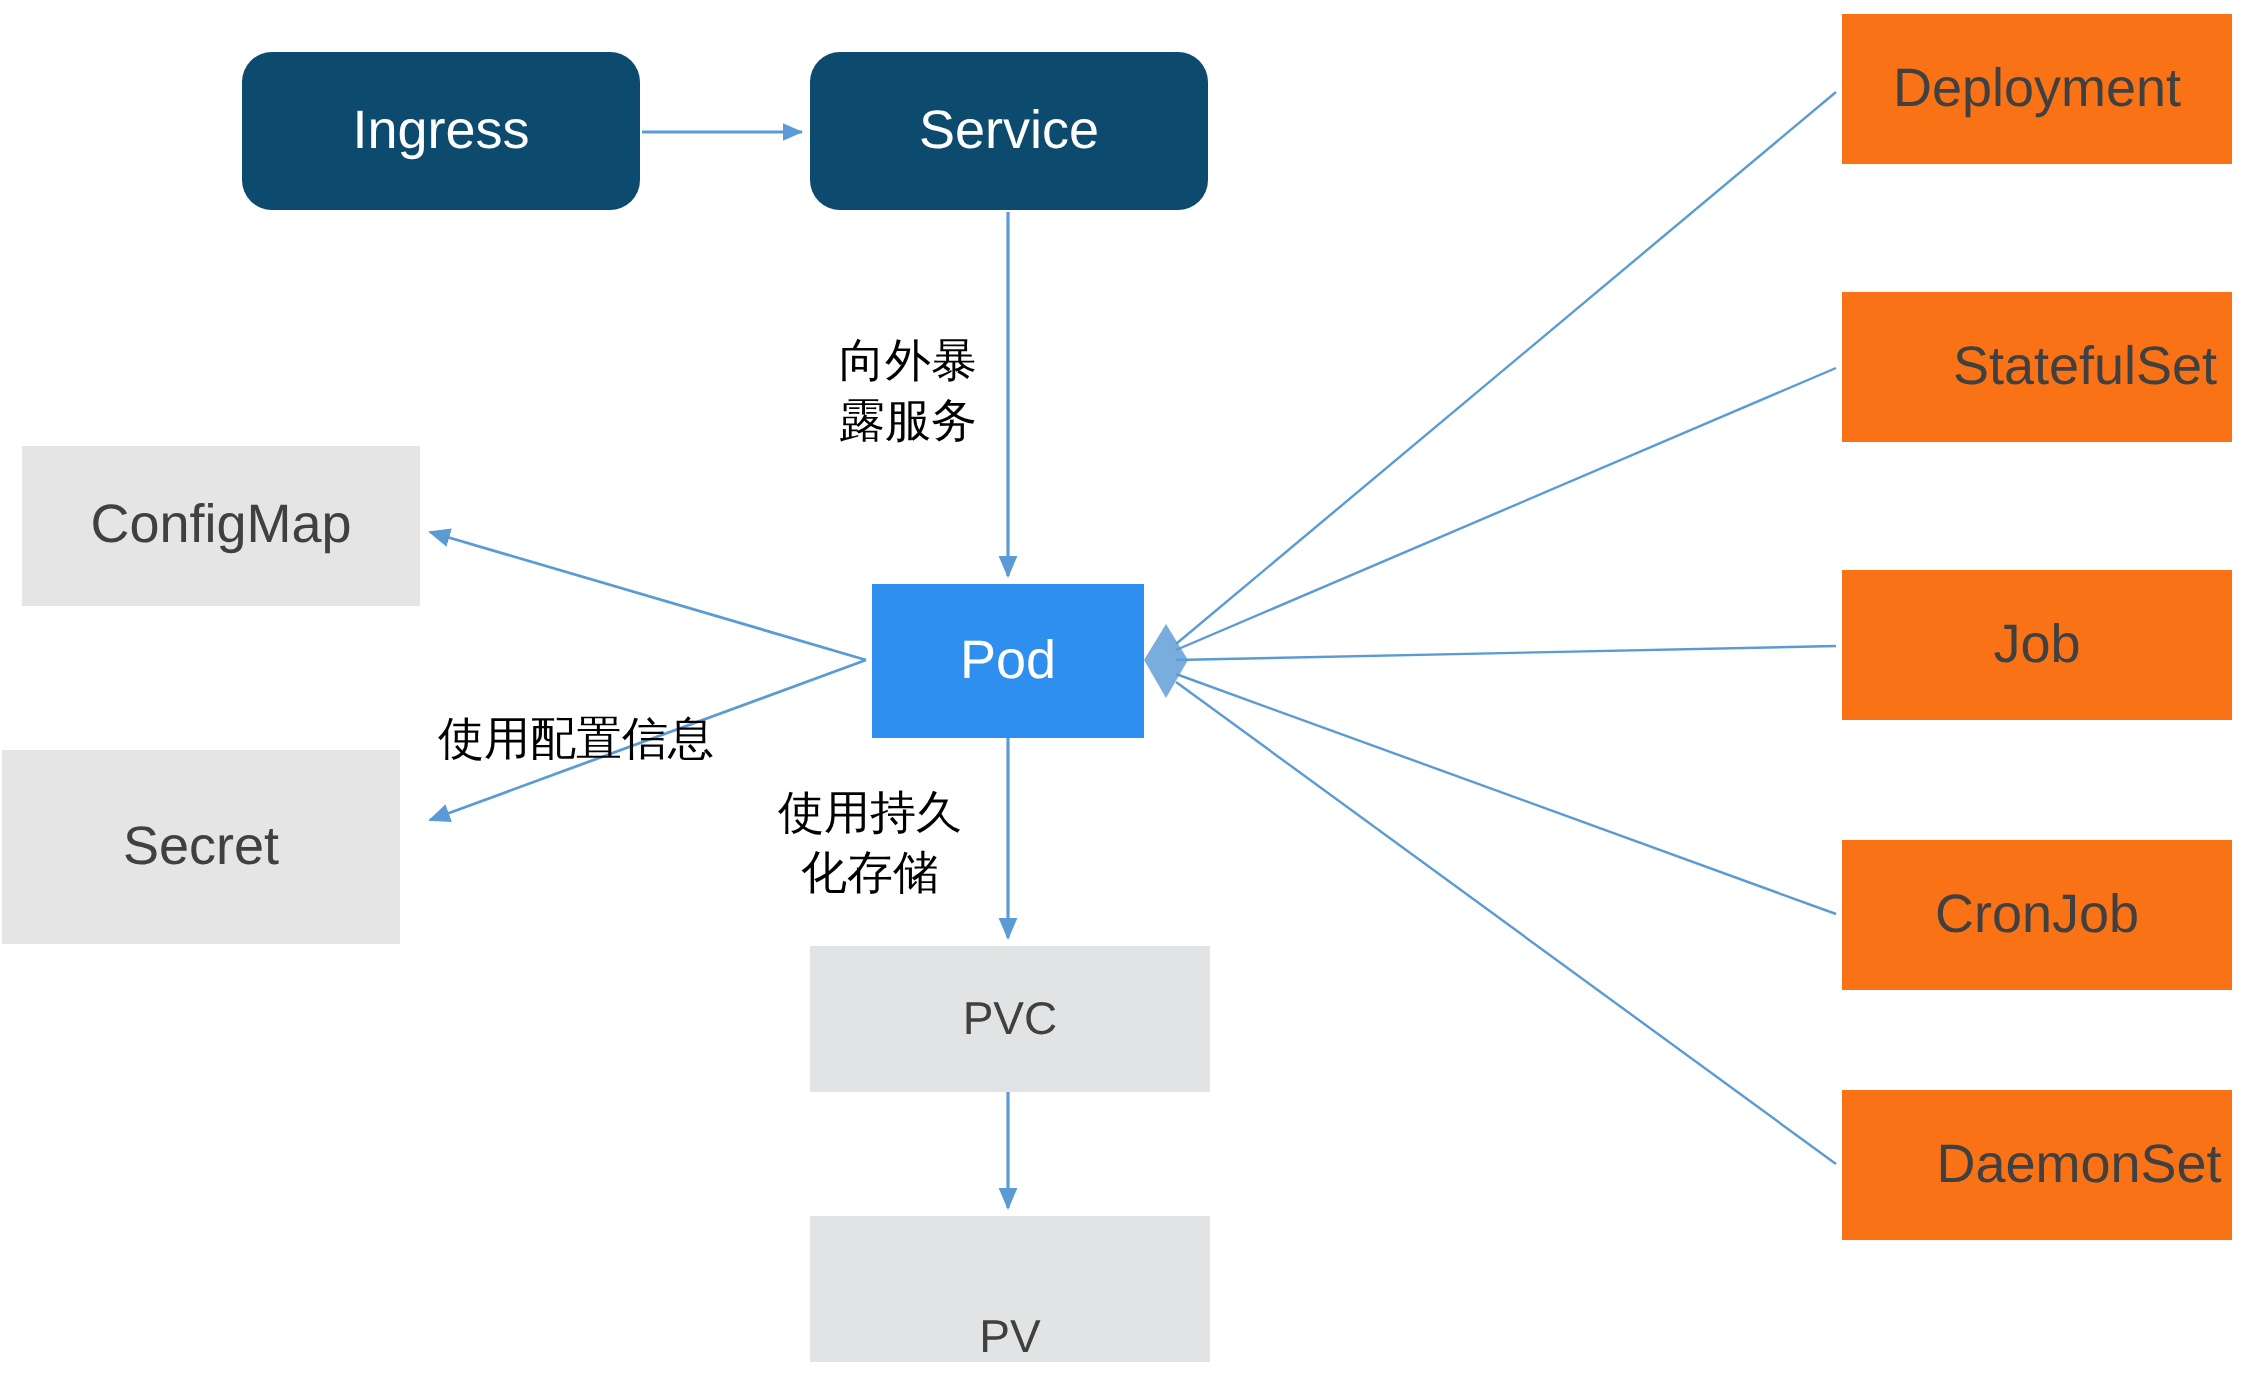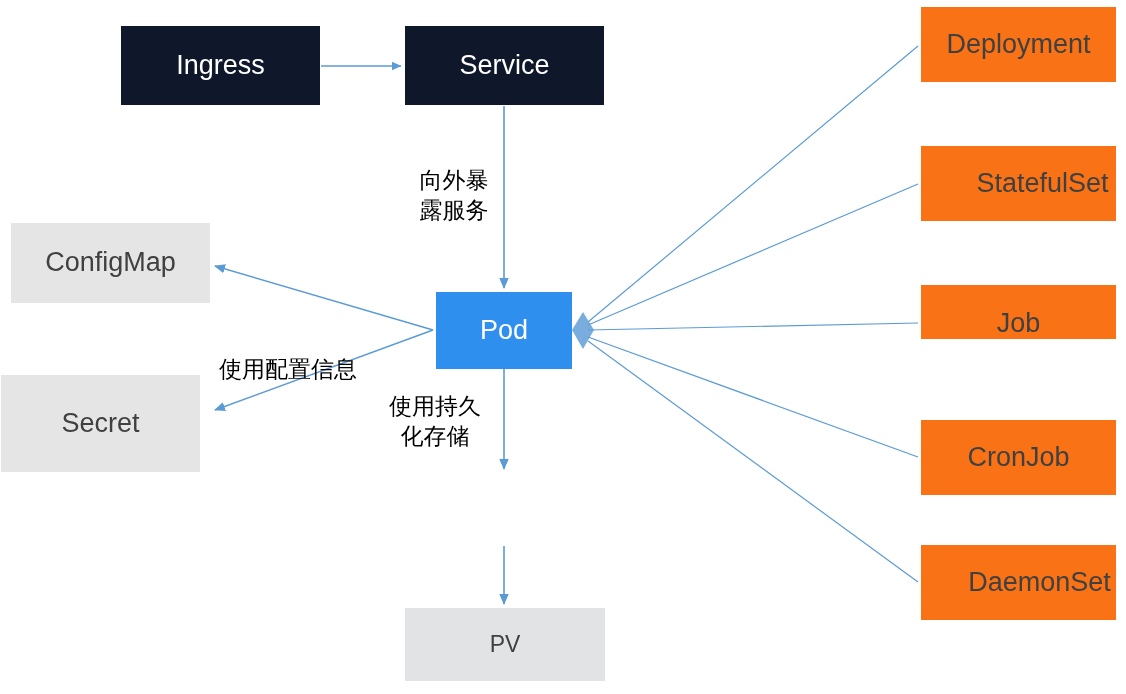--- a/index.html
+++ b/index.html
@@ -33,21 +33,21 @@
     justify-content: center;
     text-align: center;
     line-height: 1.15;
     user-select: none;
   }
   .node-label {
     display: block;
     white-space: nowrap;
   }
   
-  .n-green   { background: #0f172a; color: #ffffff; font-size: 27px; }
+  .n-green   { background: #0c4a6e; color: #ffffff; font-size: 27px; border-radius: 15px; }
   .n-pod     { background: #2e8fef; color: #ffffff; font-size: 27px; }
   .n-violet  { background: #e5e5e5; color: #404040; font-size: 27px; }
   .n-lightbl { background: #f97316; color: #404040; font-size: 27px; }
   .n-grey    { background: #e1e3e4; color: #404040; font-size: 23px; }
 
   .edge-label {
     position: absolute;
     color: #000000;
     font-size: 23px;
     line-height: 1.32;
@@ -106,34 +106,37 @@
   </div>
 
   <div class="node n-violet" style="left:11px; top:223px; width:199px; height:80px;">
     <span class="node-label">ConfigMap</span>
   </div>
 
   <div class="node n-violet" style="left:1px; top:375px; width:199px; height:97px;">
     <span class="node-label">Secret</span>
   </div>
 
+  <div class="node n-grey" style="left:405px; top:473px; width:200px; height:73px;">
+    <span class="node-label">PVC</span>
+  </div>
 
-  <div class="node n-grey" style="left:405px; top:608px; width:200px; height:73px;">
+  <div class="node n-grey" style="left:405px; top:608px; width:200px; height:73px;align-items:flex-end;">
     <span class="node-label">PV</span>
   </div>
 
   <div class="node n-lightbl" style="left:921px; top:7px; width:195px; height:75px;">
     <span class="node-label">Deployment</span>
   </div>
 
   <div class="node n-lightbl" style="left:921px; top:146px; width:195px; height:75px;padding-left:48px;">
     <span class="node-label">StatefulSet</span>
   </div>
 
-  <div class="node n-lightbl" style="left:921px; top:285px; width:195px; height:54px;align-items:flex-end;">
+  <div class="node n-lightbl" style="left:921px; top:285px; width:195px; height:75px;">
     <span class="node-label">Job</span>
   </div>
 
   <div class="node n-lightbl" style="left:921px; top:420px; width:195px; height:75px;">
     <span class="node-label">CronJob</span>
   </div>
 
   <div class="node n-lightbl" style="left:921px; top:545px; width:195px; height:75px;padding-left:42px;">
     <span class="node-label">DaemonSet</span>
   </div>

